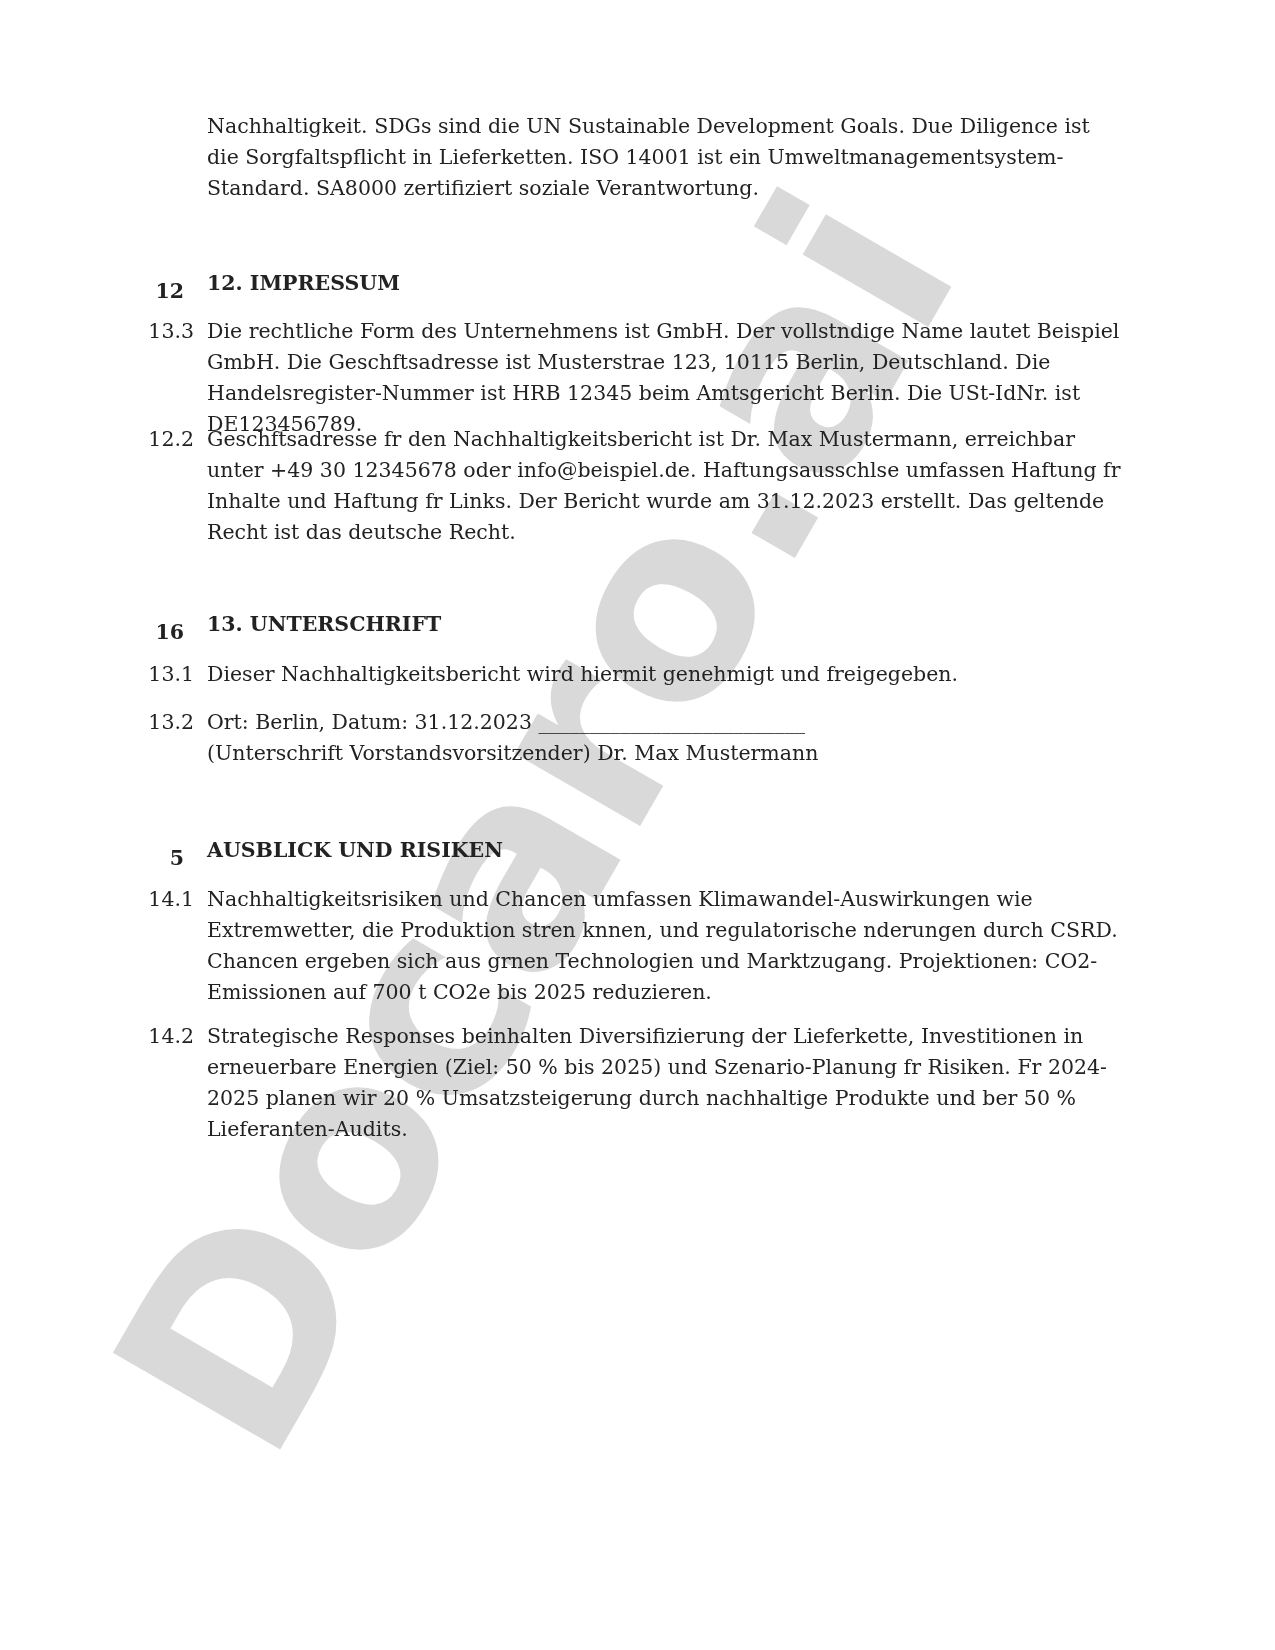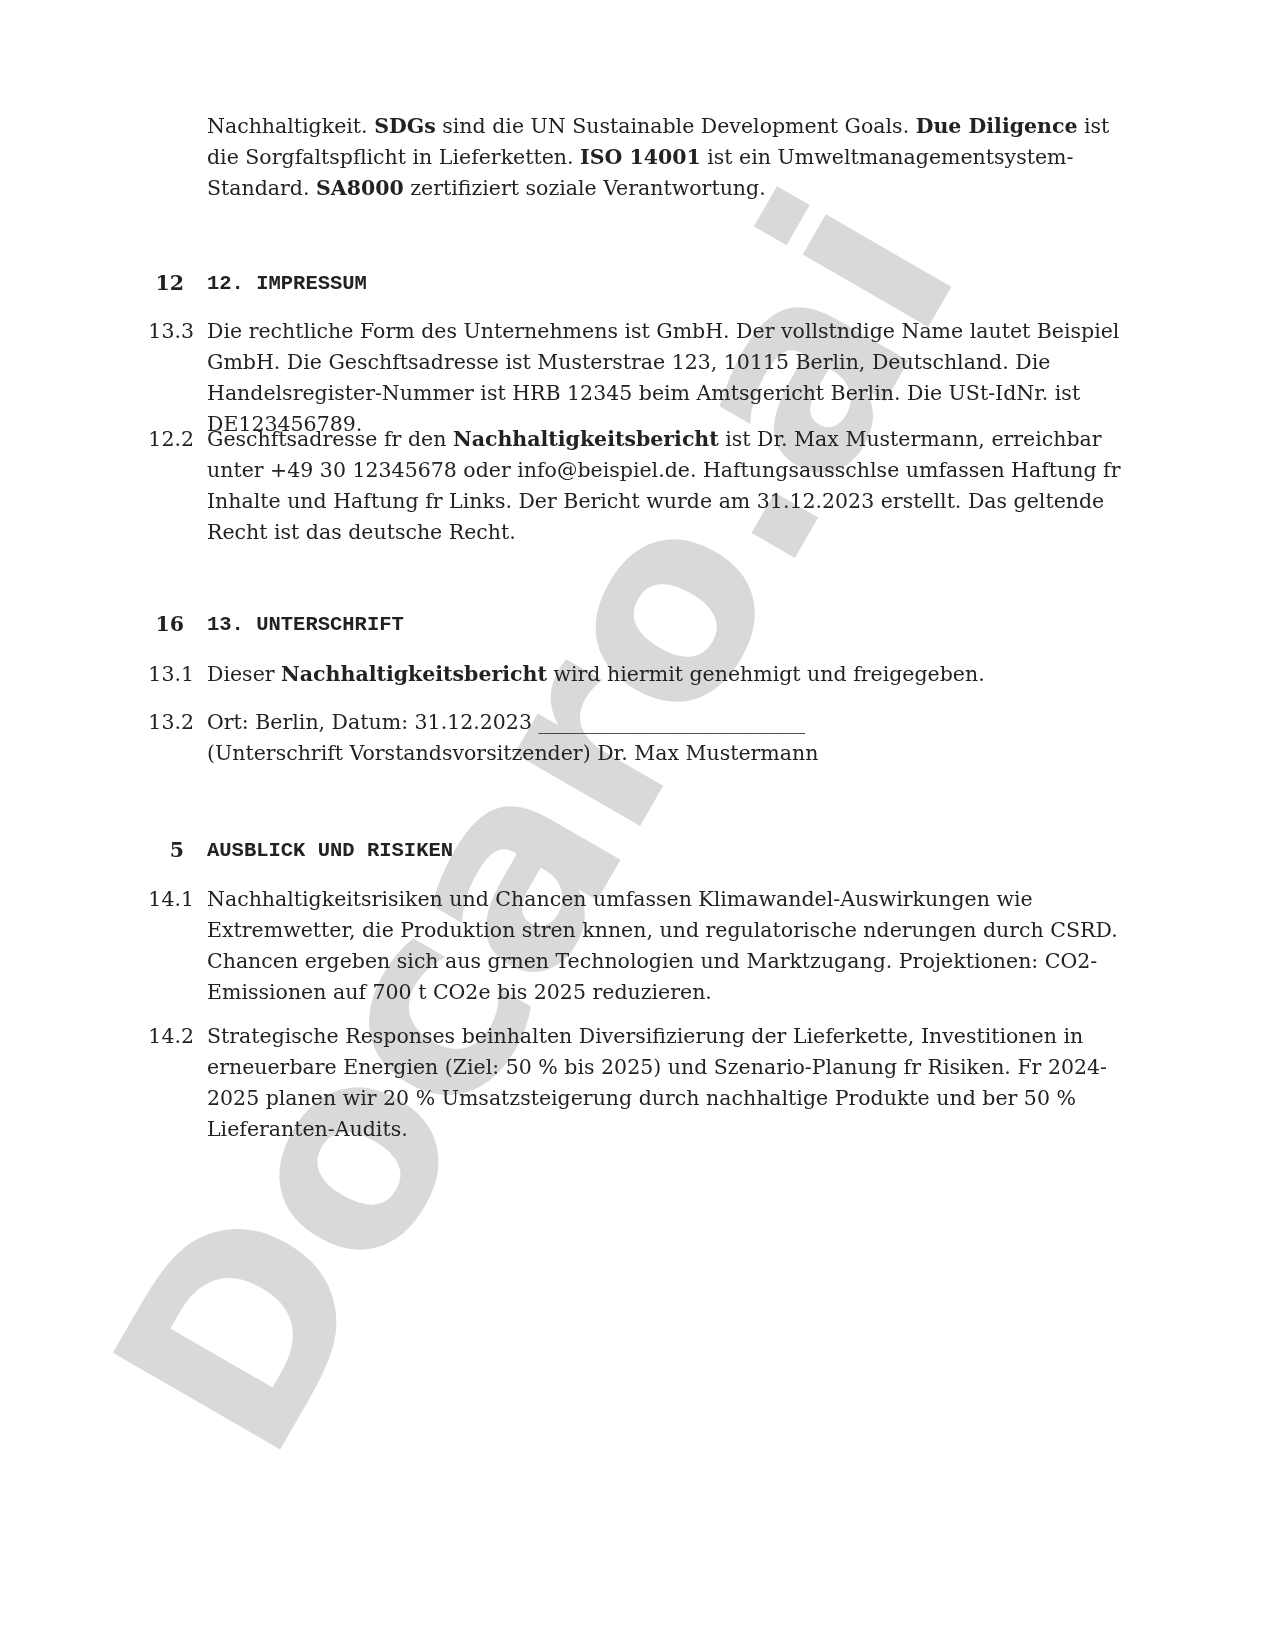--- a/index.html
+++ b/index.html
@@ -2,24 +2,24 @@
 <html><head>
 <meta charset="utf-8">
 <style>
   html, body { margin: 0; padding: 0; background: #ffffff; }
   body { width: 1275px; height: 1650px; position: relative; overflow: hidden;
          font-family: "DejaVu Serif", "Liberation Serif", serif; color: #222222; }
   .page { position: absolute; left: 0; top: 0; width: 1275px; height: 1650px; }
   .para { position: absolute; left: 207px; width: 920px; font-size: 20.5px; line-height: 31px; }
   .row { position: absolute; left: 0; width: 1275px; font-size: 20.5px; line-height: 31px; }
   .num { position: absolute; left: 134px; width: 60px; text-align: right; white-space: nowrap; }
-  .num.h { left: 134px; width: 50px; font-weight: bold; }
+  .num.h { left: 134px; width: 50px; font-weight: bold; margin-top: 8px; }
   .txt { position: absolute; left: 207px; width: 920px; }
-  .h-txt { font-weight: bold; font-family: Liberation Mono, monospace; }
-  b { font-weight: bold; text-align: right; }
+  .h-txt { font-weight: bold; }
+  b { font-weight: normal; text-align: right; }
   .watermark { position: absolute; left: 535px; top: 825px; transform: translate(-50%, -50%) rotate(-60deg);
                font-family: "DejaVu Sans", "Liberation Sans", sans-serif; font-weight: bold;
                font-size: 265px; color: #d9d9d9; white-space: nowrap; letter-spacing: -4px;
                pointer-events: none; z-index: 0; line-height: 1; }
   .content { position: absolute; left: 0; top: 0; width: 1275px; height: 1650px; z-index: 1; }
 </style>
 </head>
 <body>
 
 <div class="page">

